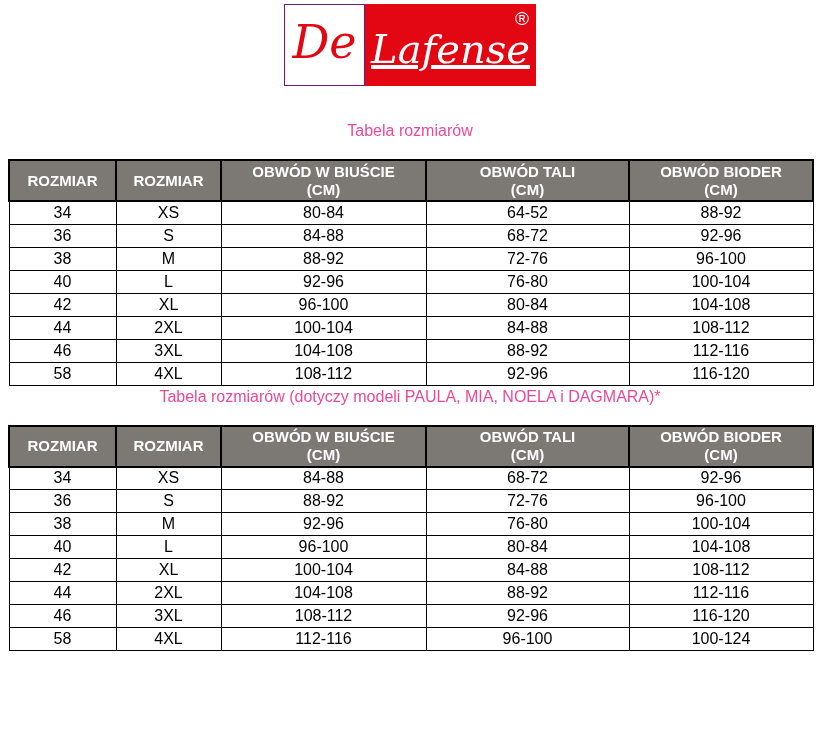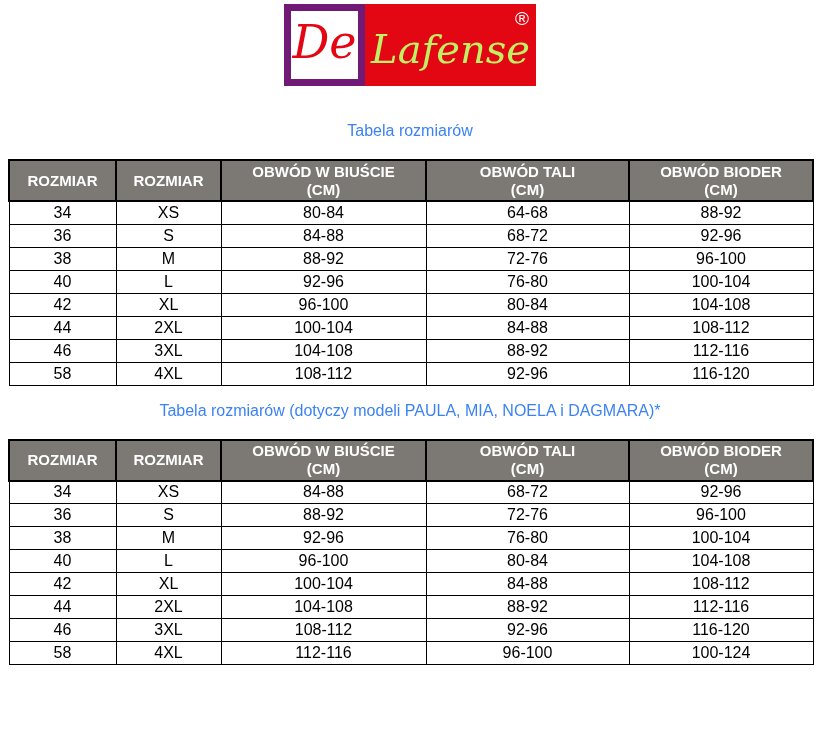--- a/index.html
+++ b/index.html
@@ -17,72 +17,73 @@
     height: 82px;
     margin: 4px auto 0 auto;
     display: flex;
     background: #e30613;
     position: relative;
   }
   .logo-left {
     width: 81px;
     height: 82px;
     background: #ffffff;
-    border: 7px solid #701a75;
+    border: 1px solid #701a75;
     display: flex;
     align-items: center;
     justify-content: center;
   }
   .logo-left .script {
     color: #e30613;
     font-family: "DejaVu Serif", serif;
     font-style: italic;
     font-size: 46px;
     line-height: 1;
     padding-bottom: 6px;
   }
   .logo-right {
     flex: 1;
     display: flex;
     align-items: center;
     justify-content: center;
     position: relative;
   }
   .logo-right .script {
-    color: #bef264;
+    color: #ffffff;
     font-family: "DejaVu Serif", serif;
     font-style: italic;
     font-size: 40px;
     line-height: 1;
     padding-top: 8px;
+    text-decoration: underline;
   }
   .logo-reg {
     position: absolute;
     top: 4px;
     right: 7px;
     color: #ffffff;
     font-size: 19px;
     font-family: "Liberation Sans", sans-serif;
     font-style: normal;
   }
 
   
   .table-title {
     text-align: center;
     font-size: 16px;
     font-weight: 400;
-    color: #3b82f6;
+    color: #ec4899;
   }
   .title-1 { margin-top: 36px; }
   .title-2 { }
 
   
   table.size-table {
     width: 804px;
-    margin: 19px 8px 16px 8px;
+    margin: 19px 8px 2px 8px;
     border-collapse: collapse;
     table-layout: fixed;
   }
   col.c1 { width: 107px; }
   col.c2 { width: 105px; }
   col.c3 { width: 205px; }
   col.c4 { width: 203px; }
   col.c5 { width: 184px; }
 
   table.size-table th {
@@ -157,21 +158,21 @@
           <span>OBWÓD BIODER</span>
           <span class="unit">(CM)</span>
         </th>
       </tr>
     </thead>
     <tbody>
         <tr>
           <td class="b">34</td>
           <td class="b">XS</td>
           <td>80-84</td>
-          <td>64-68</td>
+          <td>64-52</td>
           <td>88-92</td>
         </tr>
         <tr>
           <td class="b">36</td>
           <td class="b">S</td>
           <td>84-88</td>
           <td>68-72</td>
           <td>92-96</td>
         </tr>
         <tr>

